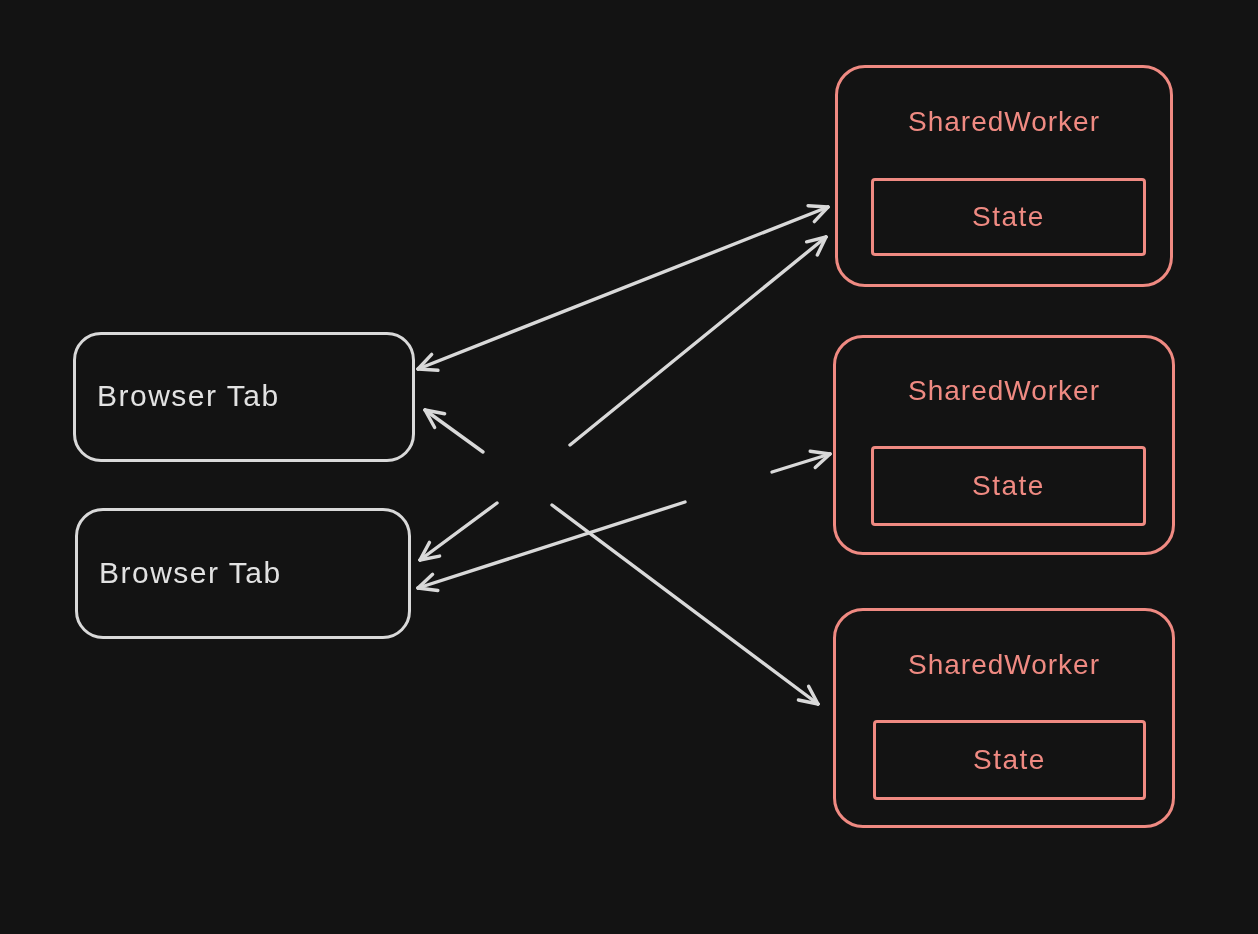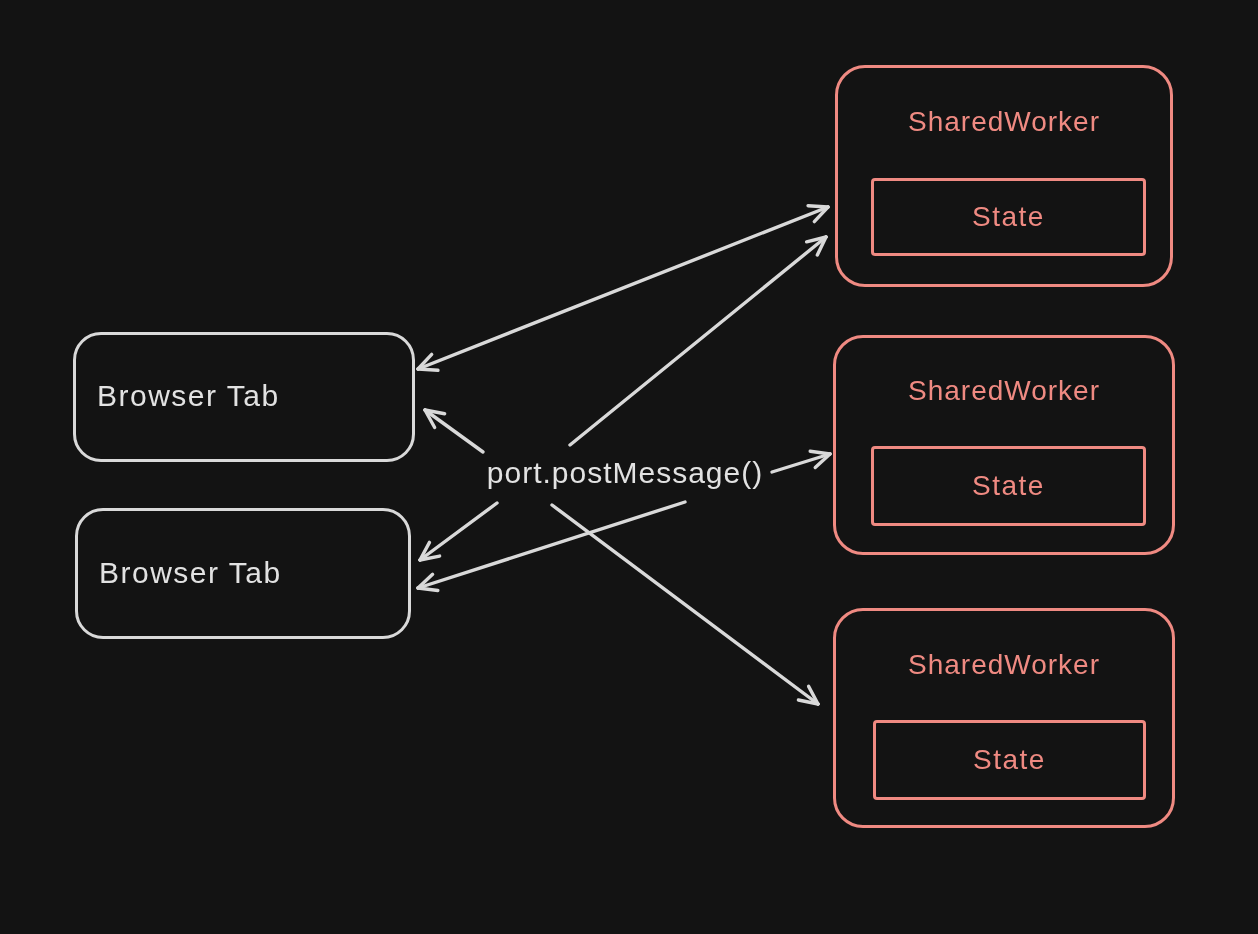--- a/index.html
+++ b/index.html
@@ -148,15 +148,14 @@
     </div>
   </div>
 
   <div class="box accent sw-3">
     <div class="worker-title">SharedWorker</div>
     <div class="state-box">
       <span>State</span>
     </div>
   </div>
 
-  <div class="center-label">port.postMessage()</div>
 
 </div>
 
 </body></html>

